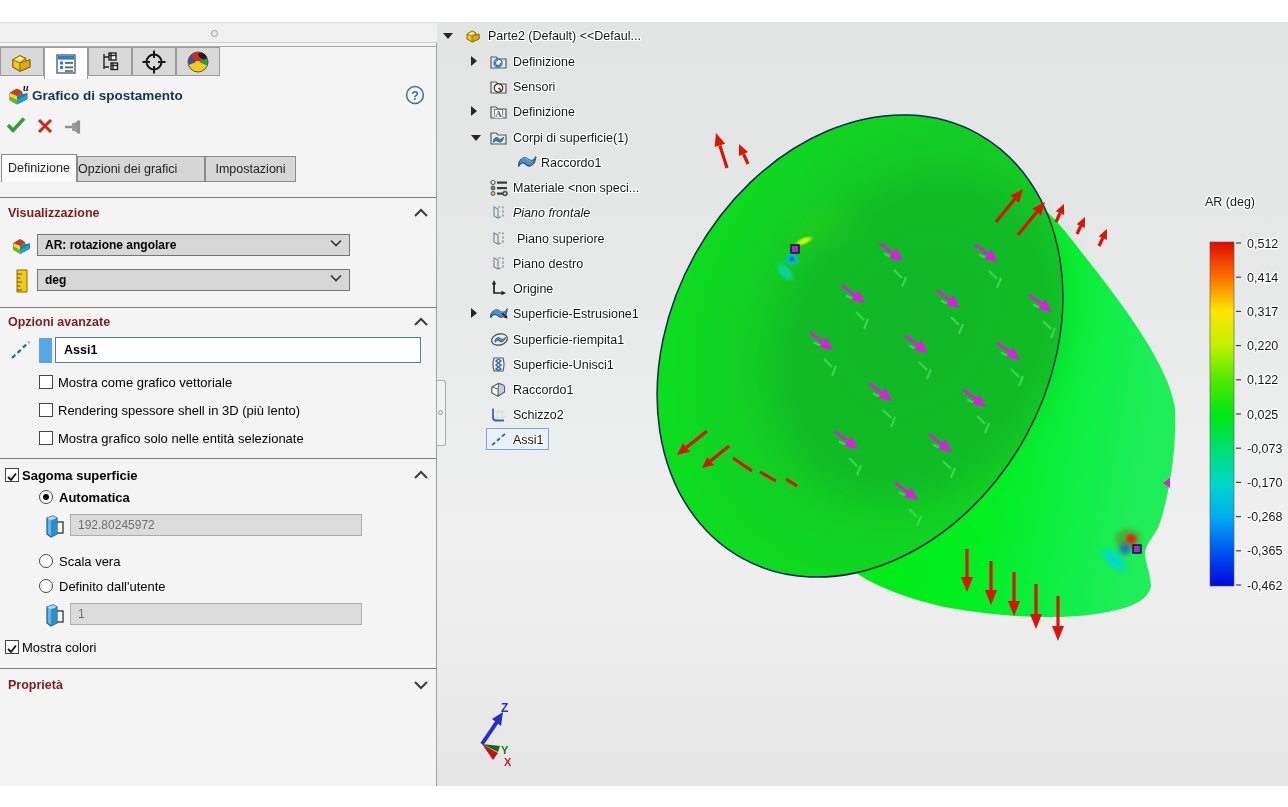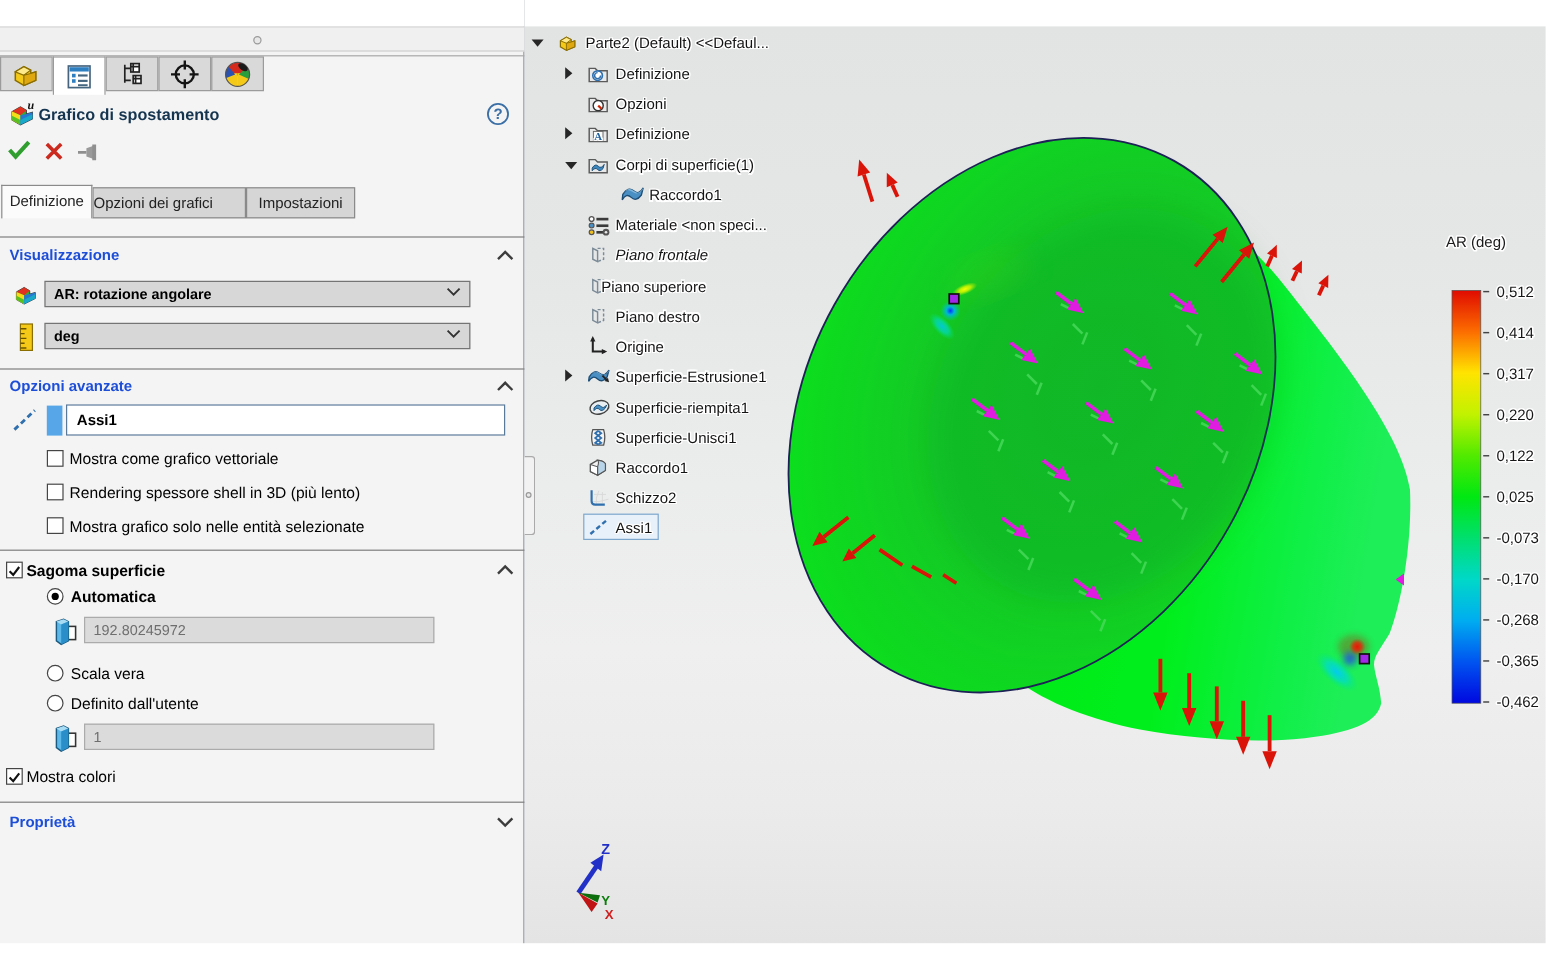--- a/index.html
+++ b/index.html
@@ -19,22 +19,22 @@
 #ptop .dot { position:absolute; left:211px; top:7px; width:7px; height:7px;
   border-radius:50%; background:#e8e8e8; border:1px solid #9a9a9a; }
 .tabtop { position:absolute; top:47px; height:29px; width:44px;
   background:#d9d9d9; border:1px solid #9b9b9b; }
 .tabtop.active { background:#fff; height:32px; border-bottom:none; }
 .tabtop svg { position:absolute; left:50%; top:50%; transform:translate(-50%,-50%); }
 
 .ptitle { position:absolute; left:32px; top:88px; font-size:13.5px; font-weight:bold;
   color:#14344f; }
 .sep { position:absolute; left:0; width:437px; border-top:1px solid #7e7e7e; }
-.shead { position:absolute; left:8px; font-size:12.5px; font-weight:bold; color:#1d4ed8; }
-.combo { position:absolute; left:37px; width:355px; height:22px; background:#d7d7d7;
+.shead { position:absolute; left:8px; font-size:12.5px; font-weight:bold; color:#7f1d1d; }
+.combo { position:absolute; left:37px; width:313px; height:22px; background:#d7d7d7;
   border:1px solid #747474; font-size:12px; color:#000; line-height:20px;
   padding-left:7px; font-weight:bold;}
 .combo .chev { position:absolute; right:7px; top:4px; }
 .cb { position:absolute; width:14px; height:14px; background:#fff; border:1px solid #454545; }
 .cblab { position:absolute; font-size:13px; color:#000; }
 .radio { position:absolute; width:14px; height:14px; background:#fff; border:1px solid #454545; border-radius:50%; }
 .radio.sel::after { content:""; position:absolute; left:3px; top:3px; width:6px; height:6px;
   border-radius:50%; background:#000; }
 .dfield { position:absolute; left:70px; width:292px; height:22px; background:#dbdbdb;
   border:1px solid #ababab; font-size:12px; color:#6e6e6e; line-height:20px; padding-left:7px; }
@@ -327,21 +327,21 @@
             <path d="M9 8.5 A2.5 2.5 0 1 0 11.5 11" fill="none" stroke="#2f6fae" stroke-width="1.2"></path>
           </svg></span>
         <span style="position:absolute;left:76px;top:1px;">Definizione</span>
       </div>
       <div class="trow" style="top:54px;left:0;height:20px;line-height:20px;">
         <span class="ticon" style="position:absolute;left:52px;top:1px;"><svg width="19" height="19" viewBox="0 0 19 19">
             <path d="M2 5 h5 l2 2 h8 v9 H2 Z" fill="#e9e9e9" stroke="#5a5a5a" stroke-width="1.2"></path>
             <circle cx="9.5" cy="11" r="4.2" fill="#fff" stroke="#333" stroke-width="1.2"></circle>
             <path d="M9.5 11 L12.3 13.6" stroke="#cc2200" stroke-width="1.8"></path>
           </svg></span>
-        <span style="position:absolute;left:76px;top:1px;">Opzioni</span>
+        <span style="position:absolute;left:76px;top:1px;">Sensori</span>
       </div>
       <div class="trow" style="top:79px;left:0;height:20px;line-height:20px;">
         <span class="tri closed" style="position:absolute;left:34px;top:5px;"></span>
         <span class="ticon" style="position:absolute;left:52px;top:1px;"><svg width="19" height="19" viewBox="0 0 19 19">
             <path d="M2 5 h5 l2 2 h8 v9 H2 Z" fill="#e9e9e9" stroke="#5a5a5a" stroke-width="1.2"></path>
             <rect x="5.5" y="7.5" width="8" height="8" fill="#f8f8f8" stroke="#666" stroke-width="0.8"></rect>
             <text x="9.5" y="14.6" font-size="9" font-weight="bold" fill="#1f5f9e" text-anchor="middle" font-family="Liberation Serif">A</text>
           </svg></span>
         <span style="position:absolute;left:76px;top:1px;">Definizione</span>
       </div>
@@ -378,21 +378,21 @@
             <path d="M5 4 l4 2 v9 l-4-2 Z" fill="none" stroke="#7a8a96" stroke-width="1.2"></path>
             <path d="M9 4 l5 0 v9 l-5 2" fill="none" stroke="#7a8a96" stroke-width="1.2" stroke-dasharray="2.5 1.6"></path>
           </svg></span>
         <span style="position:absolute;left:76px;top:1px;font-style:italic;">Piano frontale</span>
       </div>
       <div class="trow" style="top:206px;left:0;height:20px;line-height:20px;">
         <span class="ticon" style="position:absolute;left:52px;top:1px;"><svg width="19" height="19" viewBox="0 0 19 19">
             <path d="M5 4 l4 2 v9 l-4-2 Z" fill="none" stroke="#7a8a96" stroke-width="1.2"></path>
             <path d="M9 4 l5 0 v9 l-5 2" fill="none" stroke="#7a8a96" stroke-width="1.2" stroke-dasharray="2.5 1.6"></path>
           </svg></span>
-        <span style="position:absolute;left:64px;top:1px;">Piano superiore</span>
+        <span style="position:absolute;left:80px;top:1px;">Piano superiore</span>
       </div>
       <div class="trow" style="top:231px;left:0;height:20px;line-height:20px;">
         <span class="ticon" style="position:absolute;left:52px;top:1px;"><svg width="19" height="19" viewBox="0 0 19 19">
             <path d="M5 4 l4 2 v9 l-4-2 Z" fill="none" stroke="#7a8a96" stroke-width="1.2"></path>
             <path d="M9 4 l5 0 v9 l-5 2" fill="none" stroke="#7a8a96" stroke-width="1.2" stroke-dasharray="2.5 1.6"></path>
           </svg></span>
         <span style="position:absolute;left:76px;top:1px;">Piano destro</span>
       </div>
       <div class="trow" style="top:256px;left:0;height:20px;line-height:20px;">
         <span class="ticon" style="position:absolute;left:52px;top:1px;"><svg width="19" height="19" viewBox="0 0 19 19">

